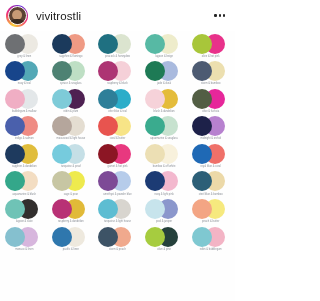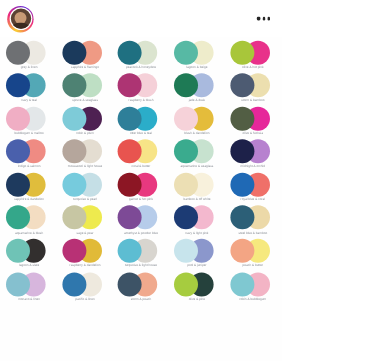--- a/index.html
+++ b/index.html
@@ -124,20 +124,21 @@
 </style>
 </head>
 <body>
 
 <div id="app">
 
   <div class="ig-header">
     <div class="avatar-ring">
       <div class="avatar-inner"></div>
     </div>
+    <span class="username">vivitrostli</span>
     <div class="more-btn">
       <i></i>
       <i></i>
       <i></i>
     </div>
   </div>
 
   <div class="grid" id="palette-grid">
       <div class="cell">
         <div class="swatch-pair">

